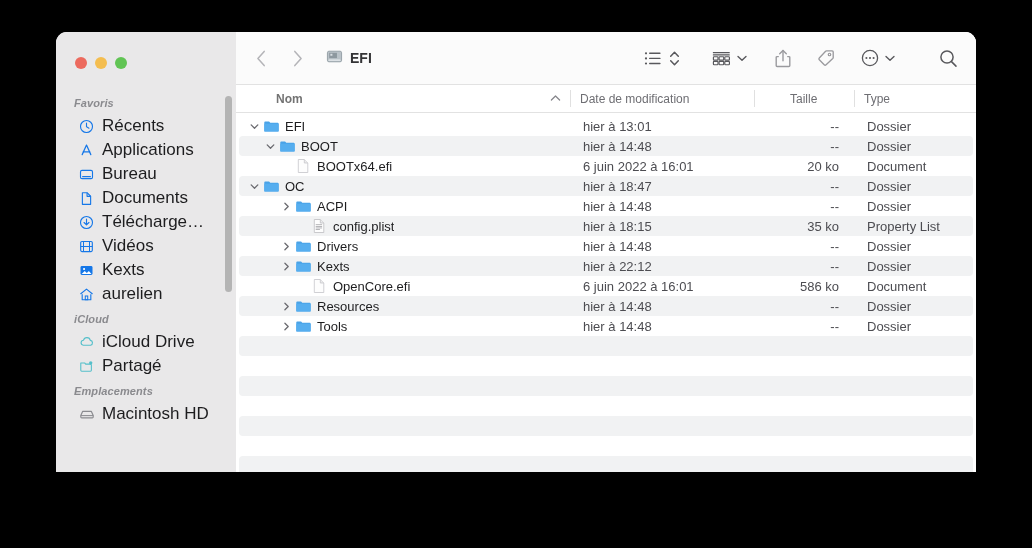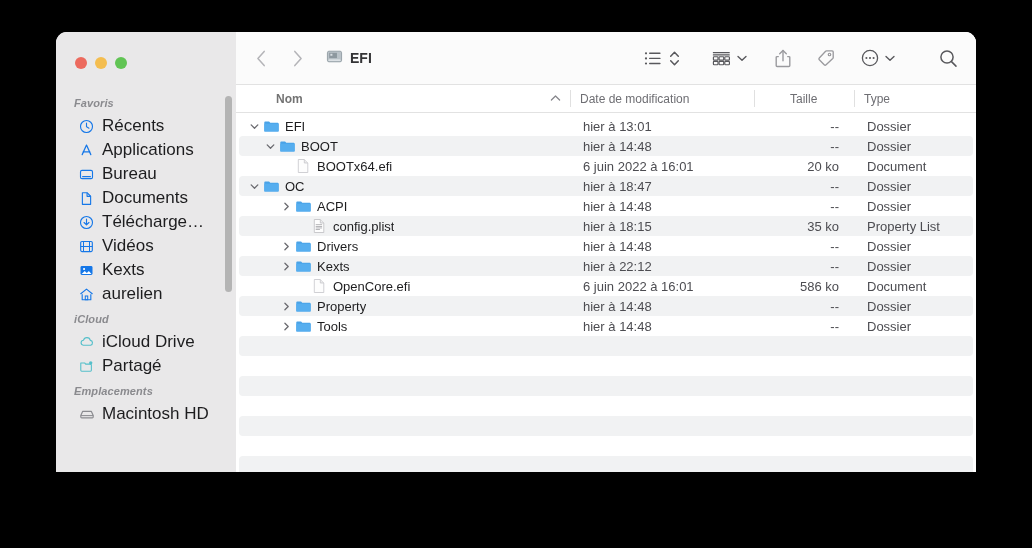--- a/index.html
+++ b/index.html
@@ -594,21 +594,21 @@
               <svg width="9" height="9" viewBox="0 0 9 9">
                 <path d="M2.9 1.2 6.2 4.5 2.9 7.8" fill="none" stroke="#6b6b70" stroke-width="1.3" stroke-linecap="round" stroke-linejoin="round"></path>
               </svg>
             </span>
             <span class="file-icon">
               <svg width="17" height="17" viewBox="0 0 17 17">
                 <path d="M1.3 4.3a.9.9 0 0 1 .9-.9h3.9l1.15 1.35h7.45a.9.9 0 0 1 .9.9v7.05a.9.9 0 0 1-.9.9H2.2a.9.9 0 0 1-.9-.9z" fill="#4aa3e8"></path>
                 <path d="M1.3 5.65h14.4v7.05a.9.9 0 0 1-.9.9H2.2a.9.9 0 0 1-.9-.9z" fill="#56aeef"></path>
               </svg>
             </span>
-            <span class="name-text">Property</span>
+            <span class="name-text">Resources</span>
           </div>
           <div class="cell-date">hier à 14:48</div>
           <div class="cell-size">--</div>
           <div class="cell-type">Dossier</div>
         </div>
         <div class="row">
           <div class="cell-name" style="padding-left: 40px; align-items: center;">
             <span class="disclosure">
               <svg width="9" height="9" viewBox="0 0 9 9">
                 <path d="M2.9 1.2 6.2 4.5 2.9 7.8" fill="none" stroke="#6b6b70" stroke-width="1.3" stroke-linecap="round" stroke-linejoin="round"></path>

